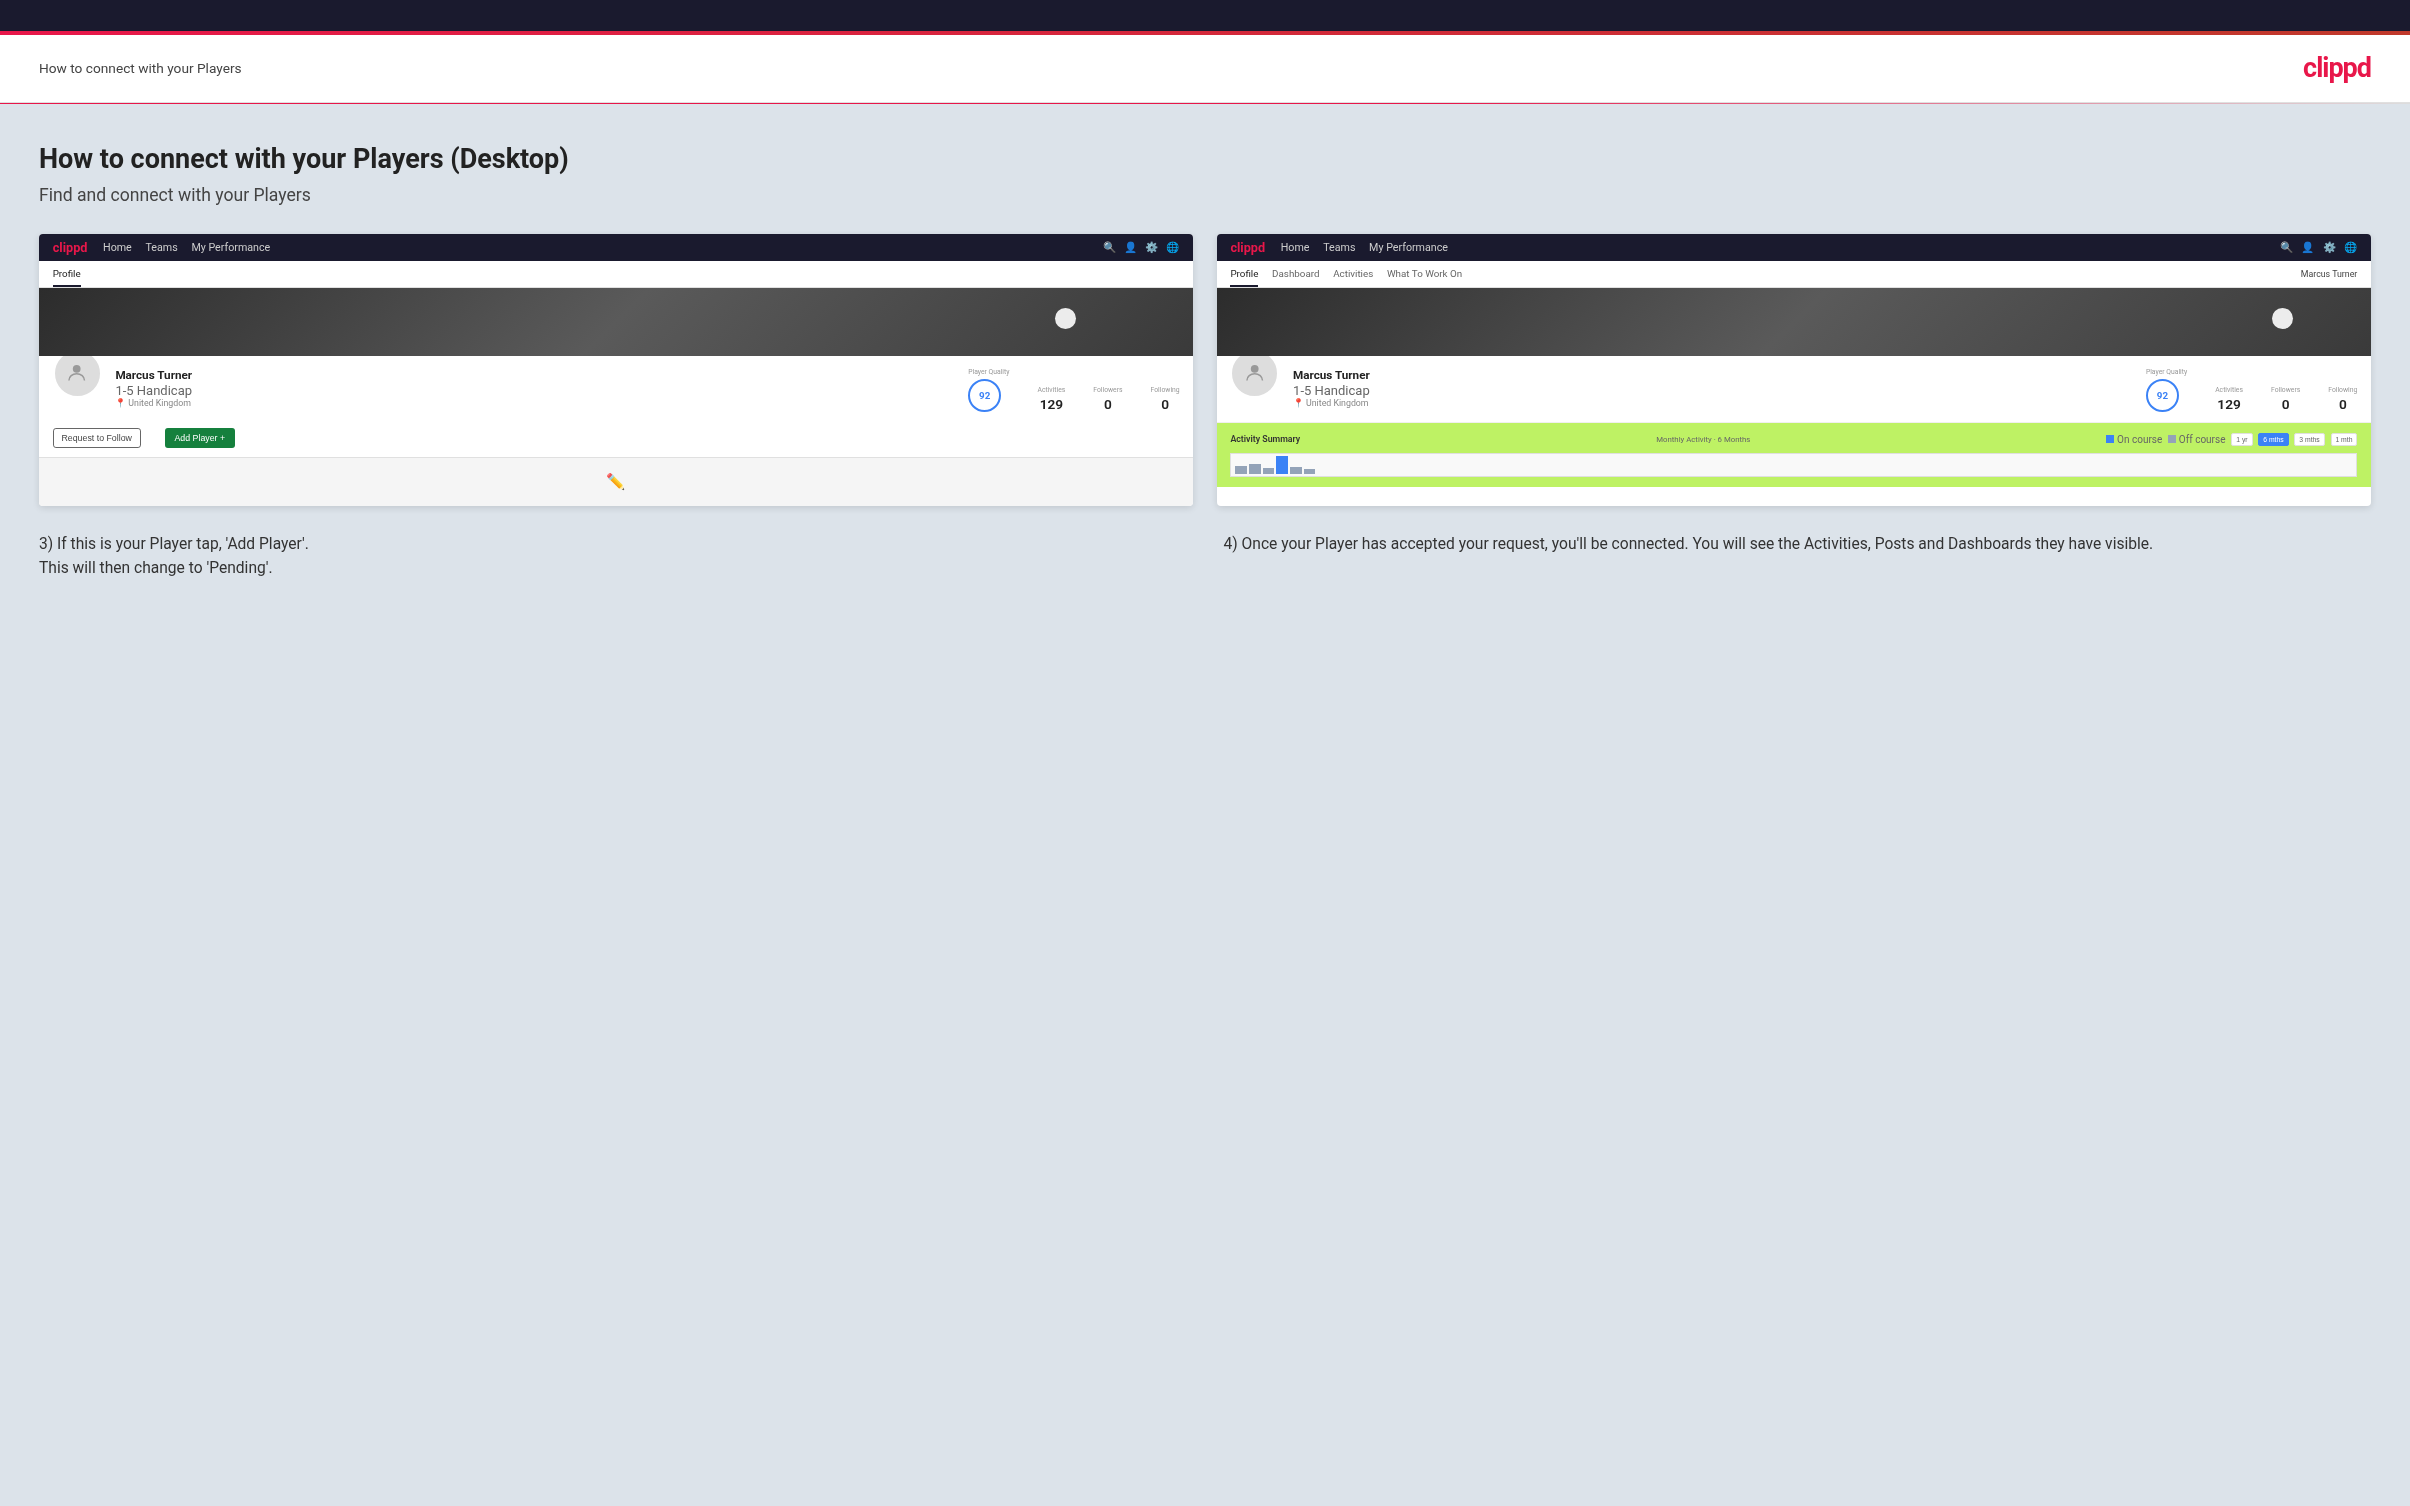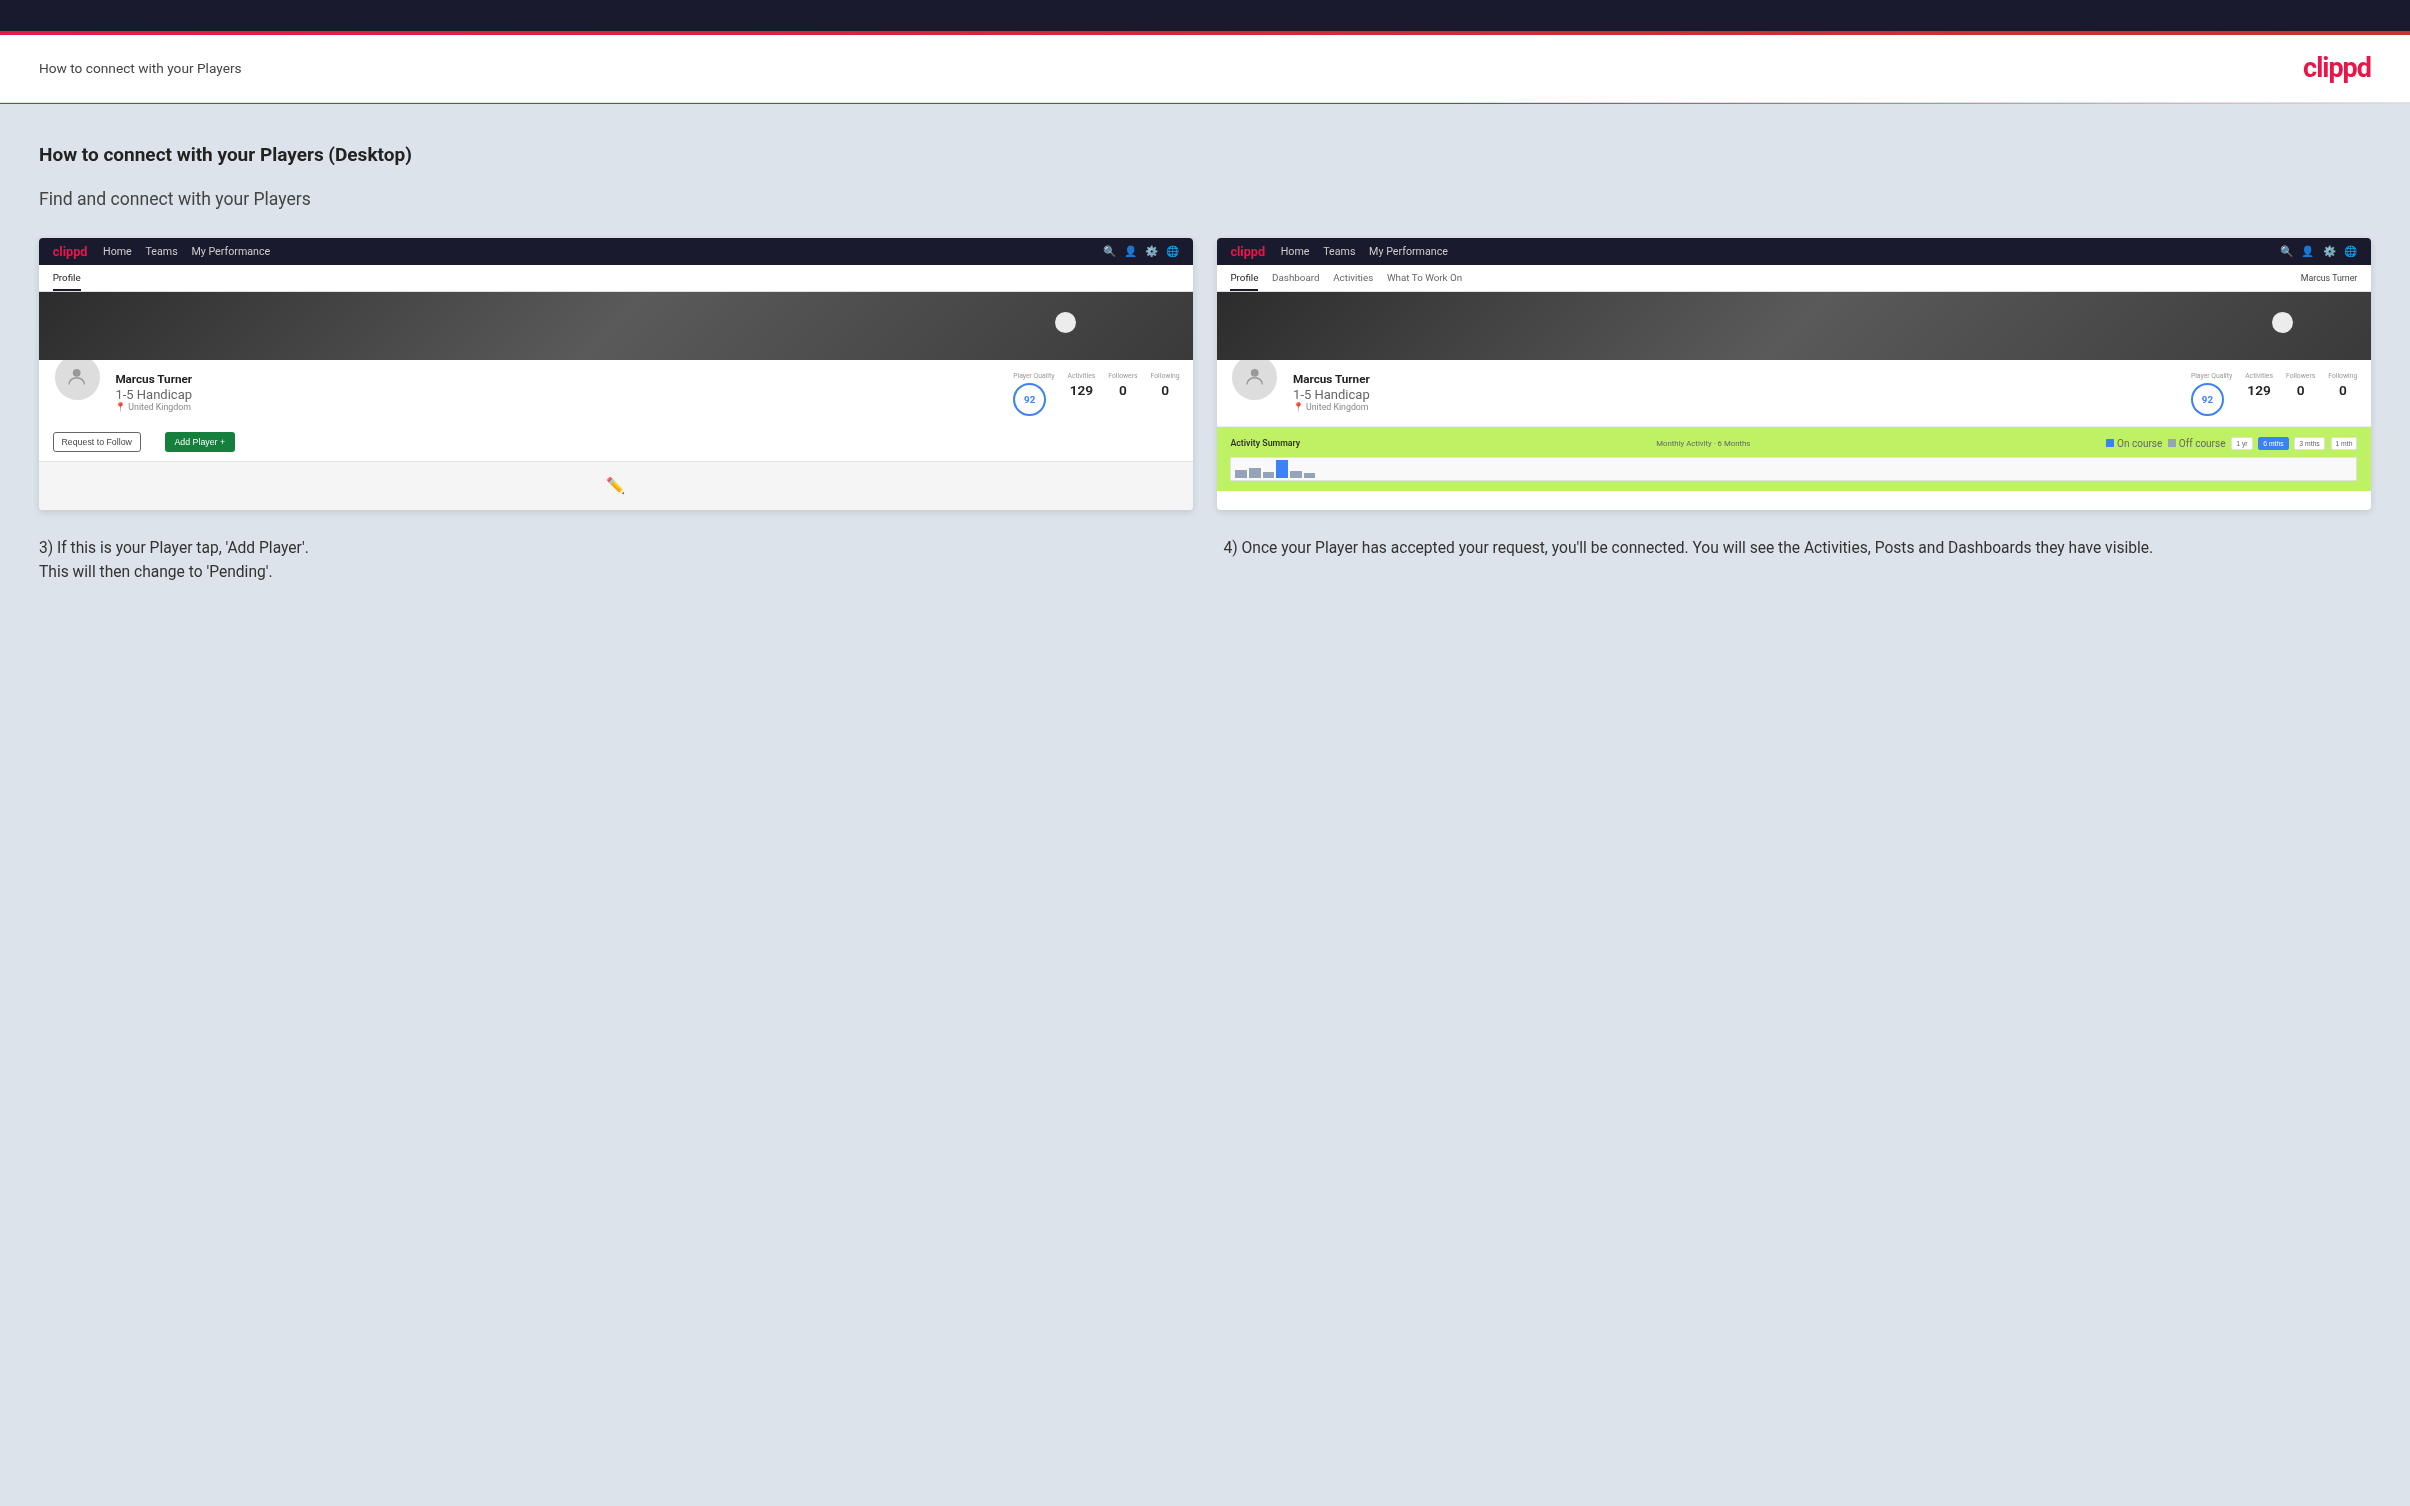--- a/index.html
+++ b/index.html
@@ -49,24 +49,24 @@
     }
 
     
     .main {
       background: #dce3ea;
       padding: 39px 39px 39px 39px;
       min-height: calc(100vh - 88px);
     }
 
     .page-title {
-      font-size: 19px;
+      font-size: 27px;
       font-weight: 700;
       color: #222;
-      margin-bottom: 23px;
+      margin-bottom: 10px;
     }
     .page-subtitle {
       font-size: 17.6px;
       color: #444;
       margin-bottom: 29px;
     }
 
     
     .screenshots-row {
       display: flex;
@@ -188,22 +188,22 @@
     .app-profile-location {
       font-size: 8.8px;
       color: #888;
       display: flex;
       align-items: center;
       gap: 2px;
     }
 
     .app-stats {
       display: flex;
-      gap: 13px;
-      align-items: flex-start;
+      gap: 28px;
+      align-items: flex-end;
     }
     .app-stat {
       text-align: center;
     }
     .app-stat-label {
       font-size: 6.8px;
       color: #999;
       margin-bottom: 2px;
     }
     .app-stat-value {

